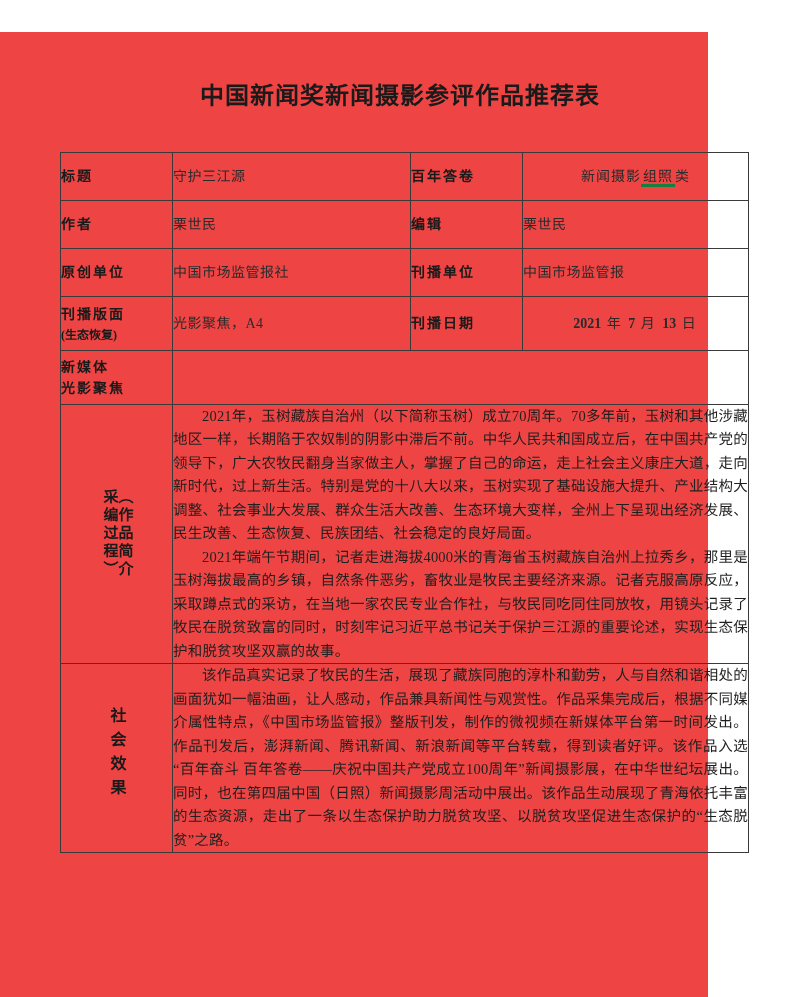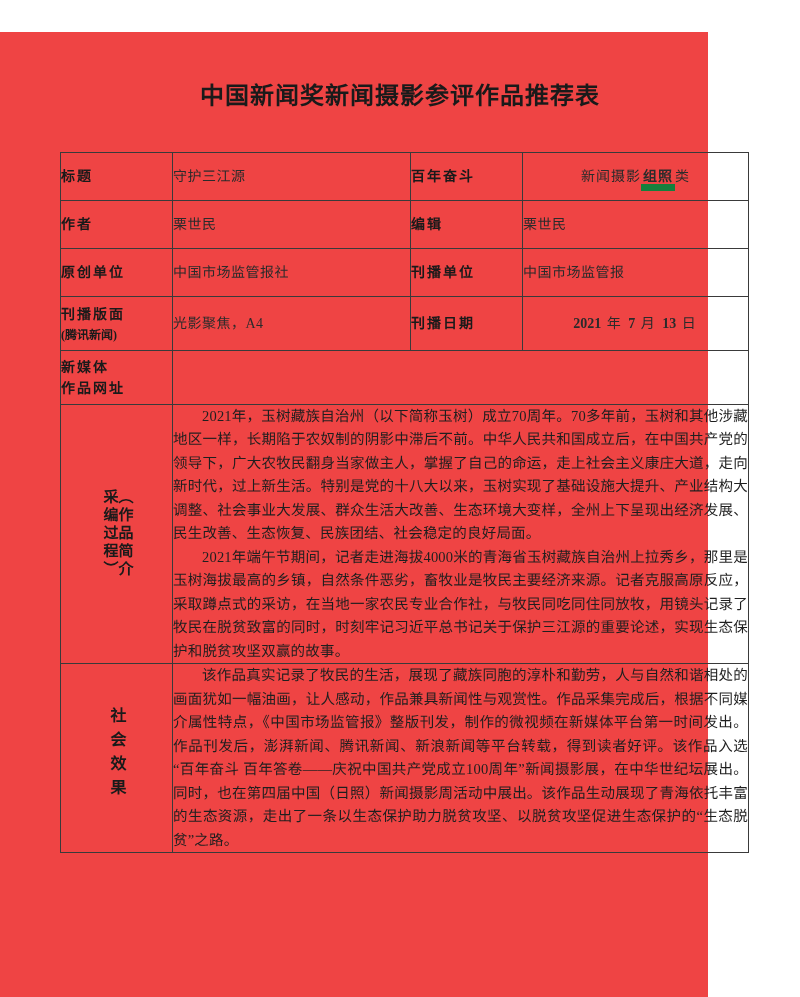--- a/index.html
+++ b/index.html
@@ -70,23 +70,22 @@
     letter-spacing: 0.5px;
   }
   .val-center {
     text-align: center;
     font-size: 15px;
     letter-spacing: 1px;
     padding: 6px 10px;
     color: #2b2b2b;
   }
   .underline-seg {
-    border-bottom: 7px solid #15803d;
+    border-bottom: 3px solid #15803d;
     padding: 0 2px;
-    font-weight: bold;
   }
   .date-val {
     text-align: center;
     font-size: 15px;
     letter-spacing: 2px;
     padding: 6px 6px;
     color: #2b2b2b;
     white-space: nowrap;
   }
   .date-val .num { letter-spacing: 0px; font-weight: bold; }
@@ -161,47 +160,47 @@
       <col style="width:112px">
       <col style="width:238px">
       <col style="width:112px">
       <col style="width:226px">
     </colgroup>
     <tbody>
 
       <tr class="r-title">
         <td class="lbl">标题</td>
         <td class="val">守护三江源</td>
-        <td class="lbl">百年奋斗</td>
+        <td class="lbl">百年答卷</td>
         <td class="val-center"><span>新闻摄影</span><span class="underline-seg">组照</span><span>类</span></td>
       </tr>
 
       <tr class="r-author">
         <td class="lbl">作者</td>
         <td class="val">栗世民</td>
         <td class="lbl">编辑</td>
         <td class="val">栗世民</td>
       </tr>
 
       <tr class="r-unit">
         <td class="lbl">原创单位</td>
         <td class="val">中国市场监管报社</td>
         <td class="lbl">刊播单位</td>
         <td class="val">中国市场监管报</td>
       </tr>
 
       <tr class="r-page">
-        <td class="lbl"><span>刊播版面</span><span class="lbl-sub">(腾讯新闻)</span></td>
+        <td class="lbl"><span>刊播版面</span><span class="lbl-sub">(生态恢复)</span></td>
         <td class="val">光影聚焦，A4</td>
         <td class="lbl">刊播日期</td>
         <td class="date-val"><span class="num">2021</span> <span>年</span> <span class="num">7</span> <span>月</span> <span class="num">13</span> <span>日</span></td>
       </tr>
 
       <tr class="r-web">
-        <td class="lbl"><span>新媒体</span><br><span>作品网址</span></td>
+        <td class="lbl"><span>新媒体</span><br><span>光影聚焦</span></td>
         <td class="val" colspan="3"></td>
       </tr>
 
 
       <tr>
         <td class="vlabel-cell">
           <div class="vstack">
             <div class="vcol"><span>（</span><span>作品简介</span></div>
             <div class="vcol"><span>采编过程</span><span>）</span></div>
           </div>

